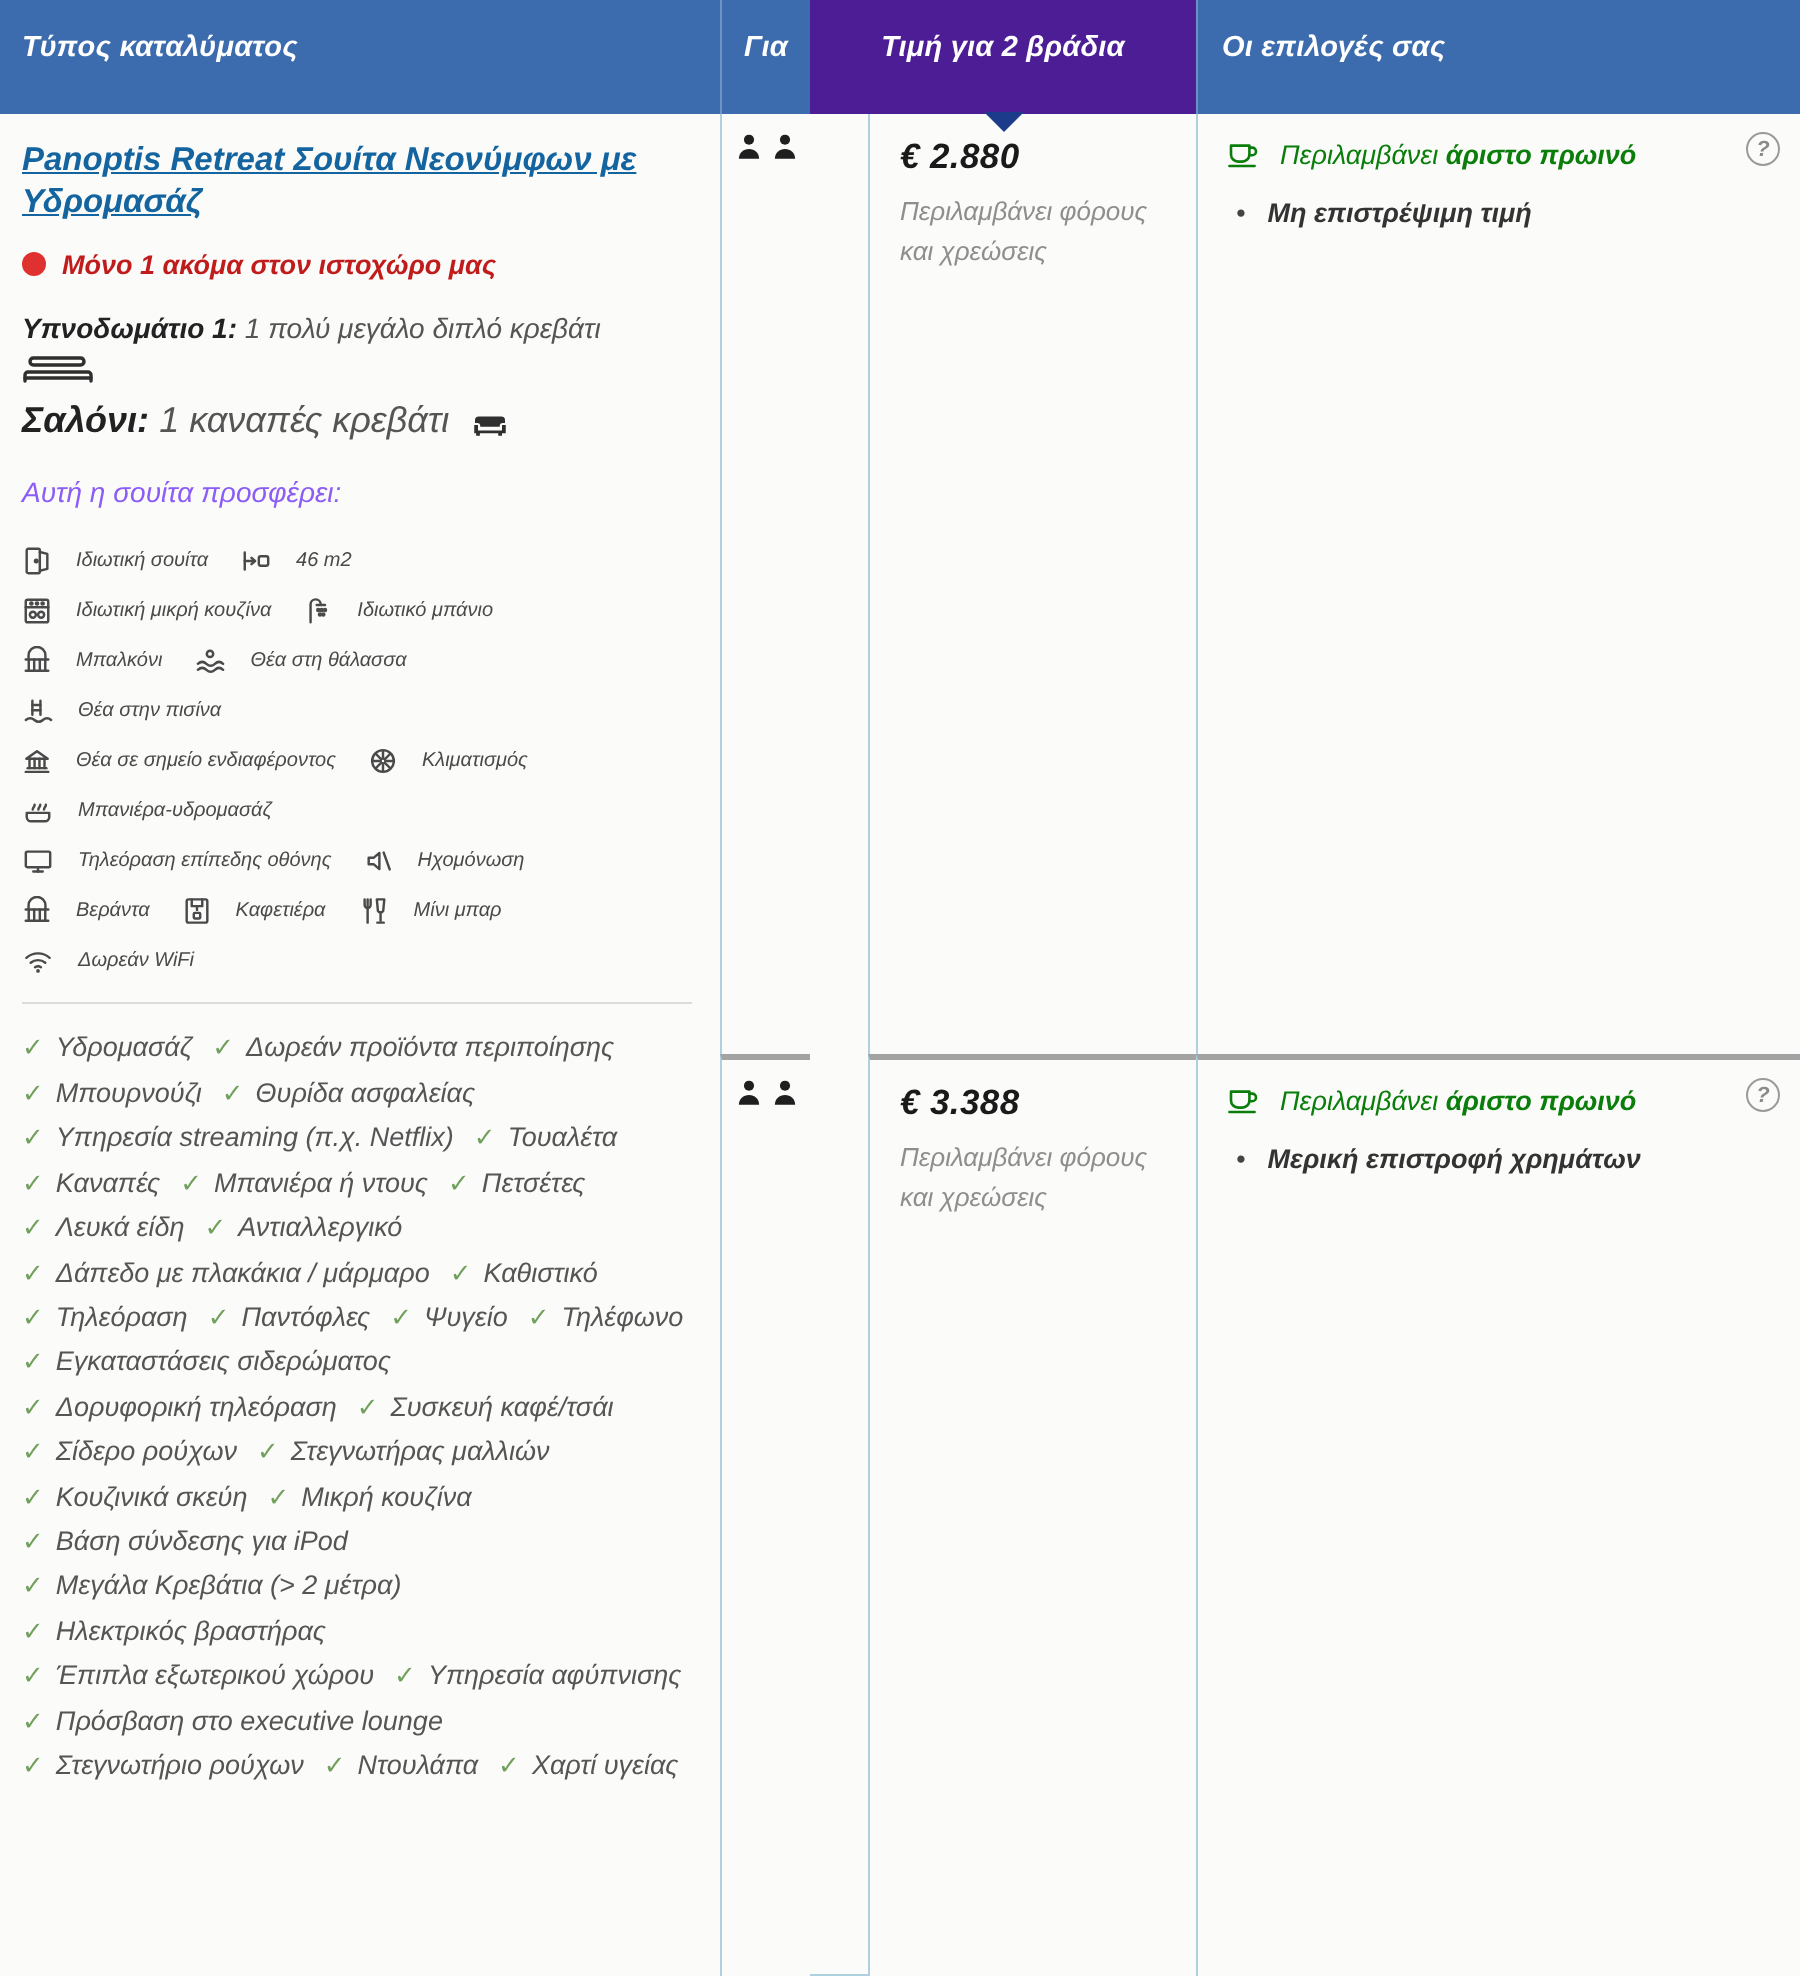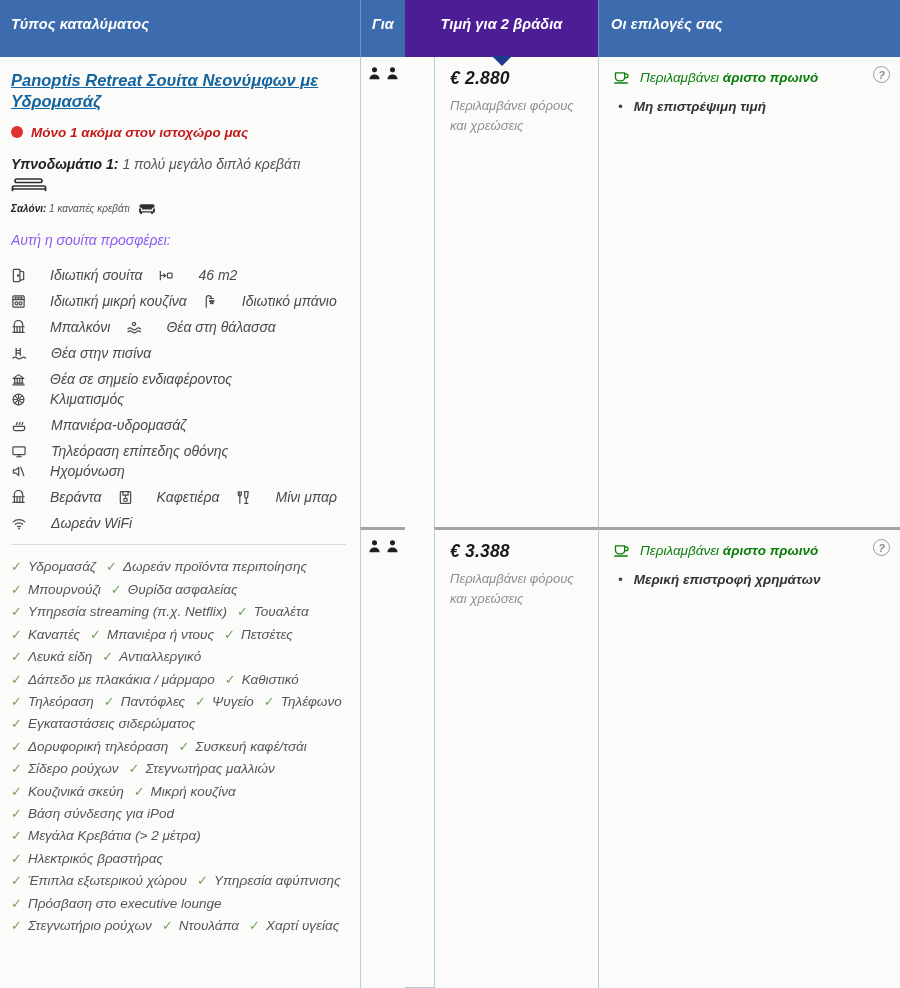--- a/index.html
+++ b/index.html
@@ -46,28 +46,28 @@
   .room-title {
     display:inline; color:#13649f; font-size:16.5px; font-weight:bold;
     line-height:1.3; text-decoration:underline; cursor:pointer;
   }
   .scarcity { margin-top:12px; display:flex; align-items:center; gap:8px; }
   .red-dot { width:12px; height:12px; border-radius:50%; background:#e03131; flex:0 0 auto; }
   .scarcity-text { color:#c11c1c; font-weight:bold; font-size:13.5px; }
   .bed-line { margin-top:15px; font-size:14px; line-height:1.4; color:#555; }
   .bed-line b { color:#222; }
   .block-icon { display:block; margin:2px 0 0 0; }
-  .salon-line { margin-top:7px; font-size:10px; color:#555; }
+  .salon-line { margin-top:7px; font-size:18px; color:#555; }
   .salon-line b { color:#222; }
   .salon-line .inline-ic { vertical-align:-3px; margin-left:5px; }
   .offers-heading { margin-top:17px; color:#8b5cf6; font-size:14px; }
 
   .amenities { margin-top:19px; }
   .am-line { margin:0 0 10px 0; display:flex; flex-wrap:wrap; column-gap:16px; row-gap:4px; align-items:center; }
-  .am-item { display:inline-flex; align-items:center; gap:24px; font-size:14px; color:#4a4a4a; white-space:nowrap; }
+  .am-item { display:inline-flex; align-items:center; gap:12px; font-size:10px; color:#4a4a4a; white-space:nowrap; }
   .am-item .ic { display:inline-flex; color:#4a4a4a; }
 
   .hr { border:none; border-top:1px solid #dcdcdc; margin:13px 2px 11px 0; }
 
   .features { font-size:13.5px; color:#555; }
   .feat-line { line-height:22.4px; display:flex; flex-wrap:nowrap; column-gap:10px; }
   .feat-item { white-space:nowrap; }
   .check { color:#71a05c; font-weight:bold; margin-right:6px; font-size:13px; }
 
   

